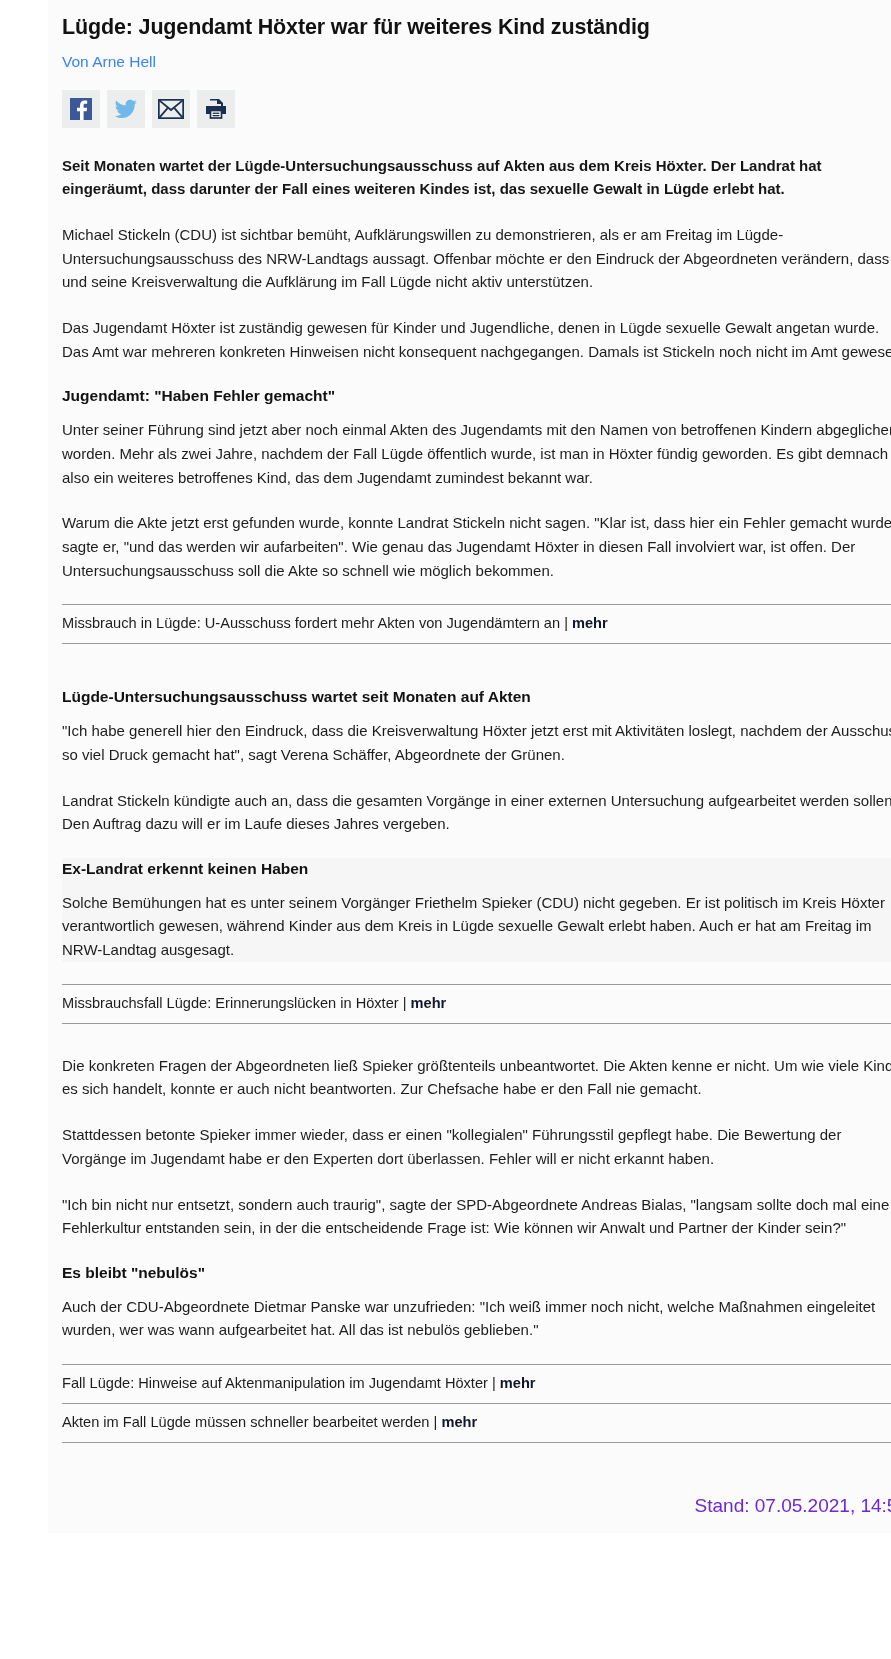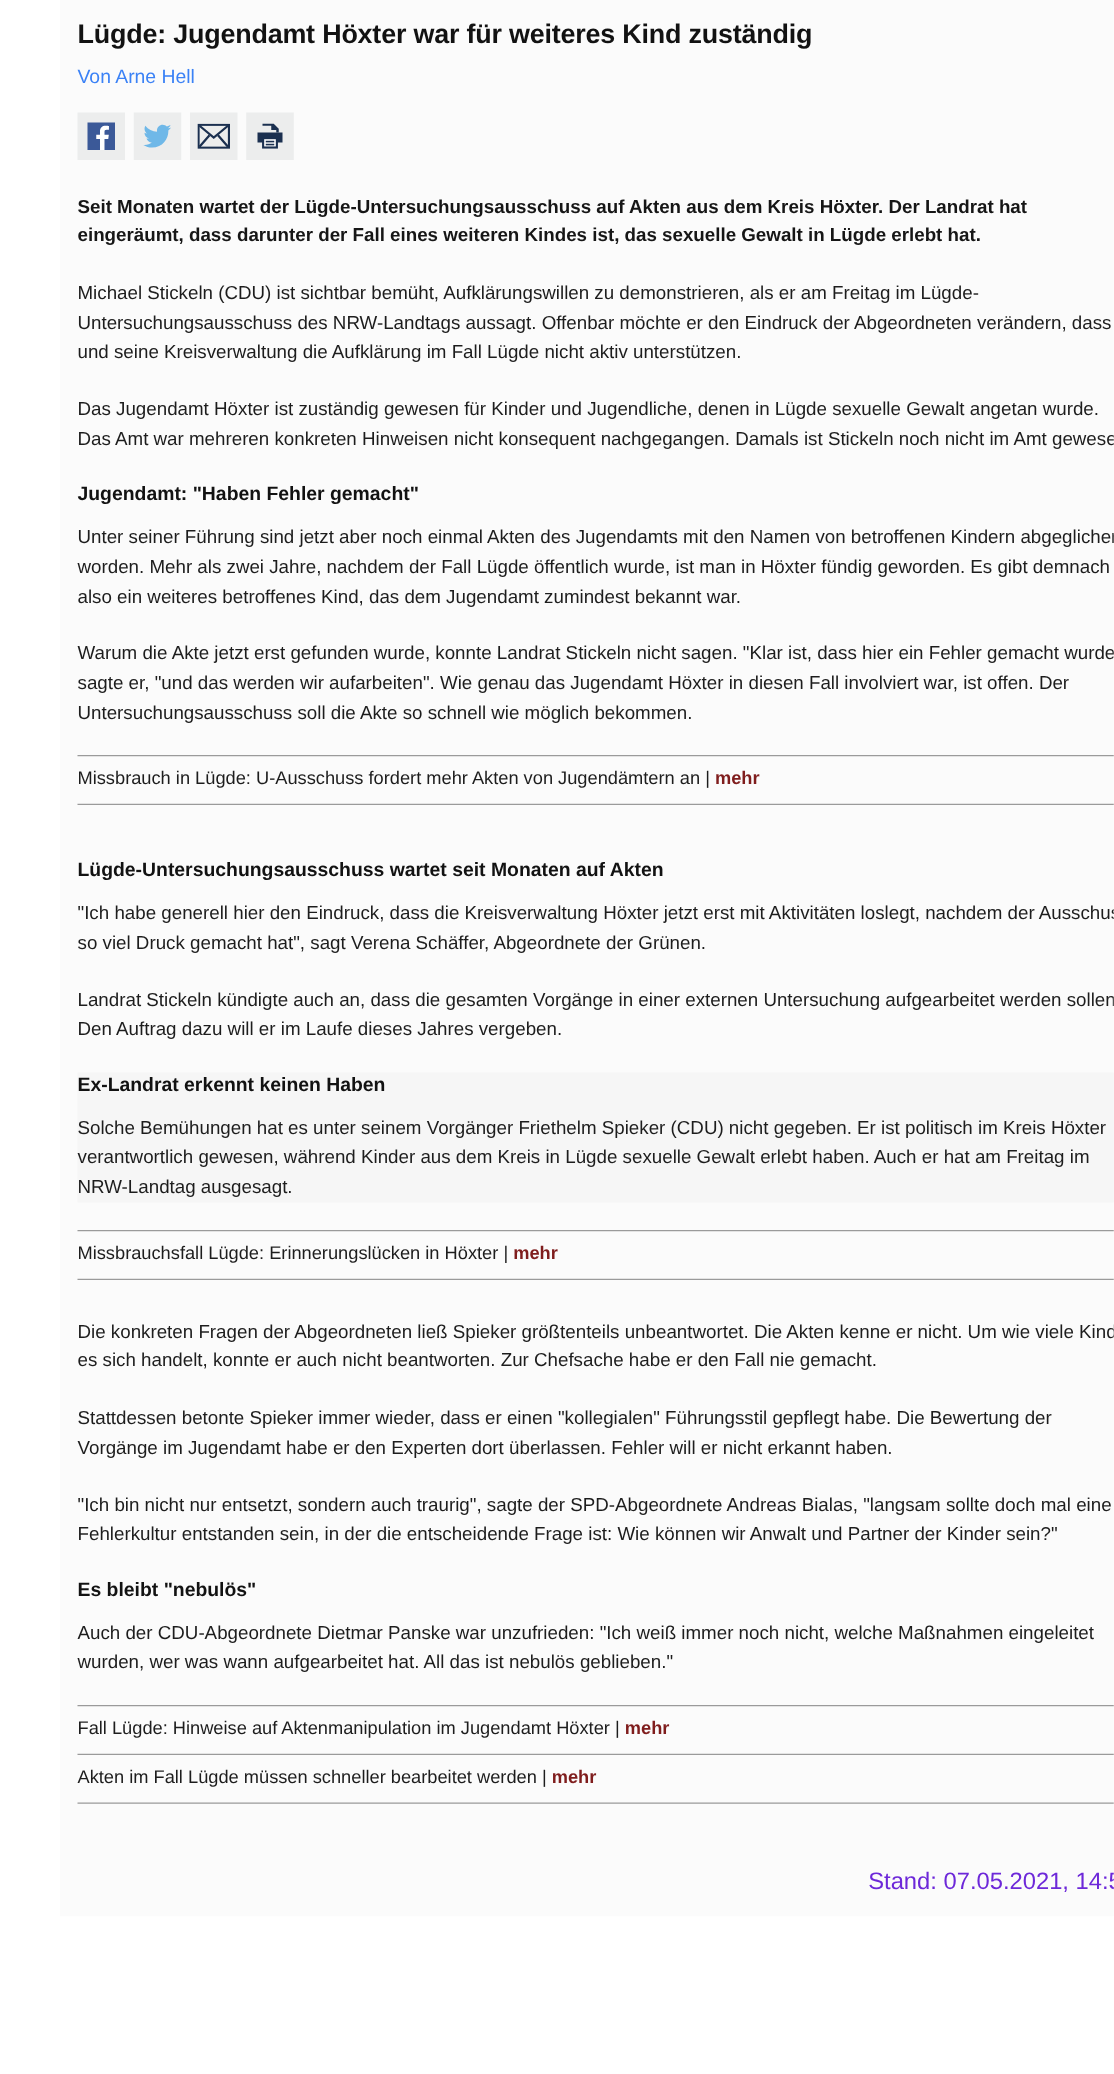--- a/index.html
+++ b/index.html
@@ -105,21 +105,21 @@
     padding: 8px 0 9px 0;
     border-top: 1px solid #9a9a9a;
     cursor: pointer;
   }
   .teaser:last-child {
     border-bottom: 1px solid #9a9a9a;
   }
   .teaser .sep { color: #1d1d1d; }
   .teaser .more {
     font-weight: bold;
-    color: #7f1d1d;
+    color: #0f172a;
   }
 
   .spacer-lg { height: 20px; }
   .spacer-sm { height: 8px; }
 
   .tinted { background: #f6f6f6; }
 
   .stand {
     font-size: 19px;
     color: #6d28d9;

